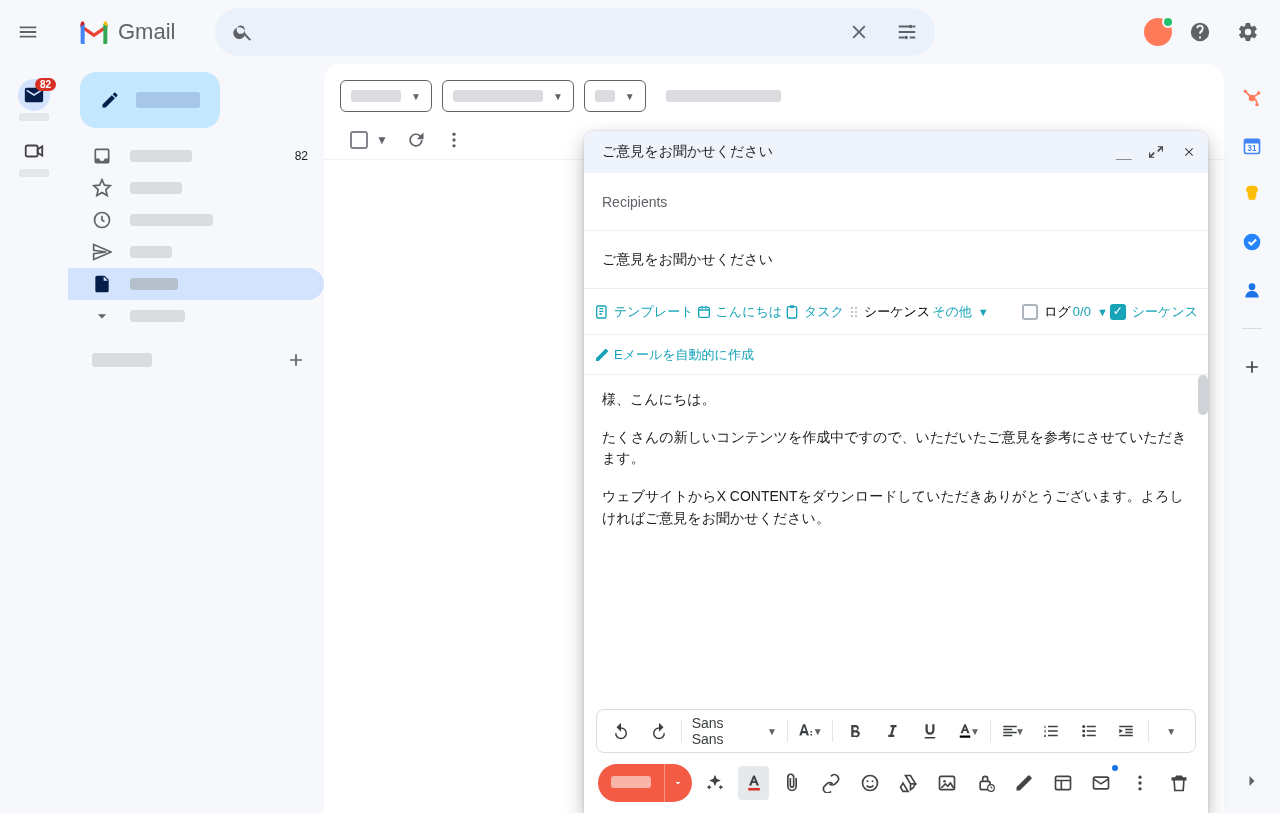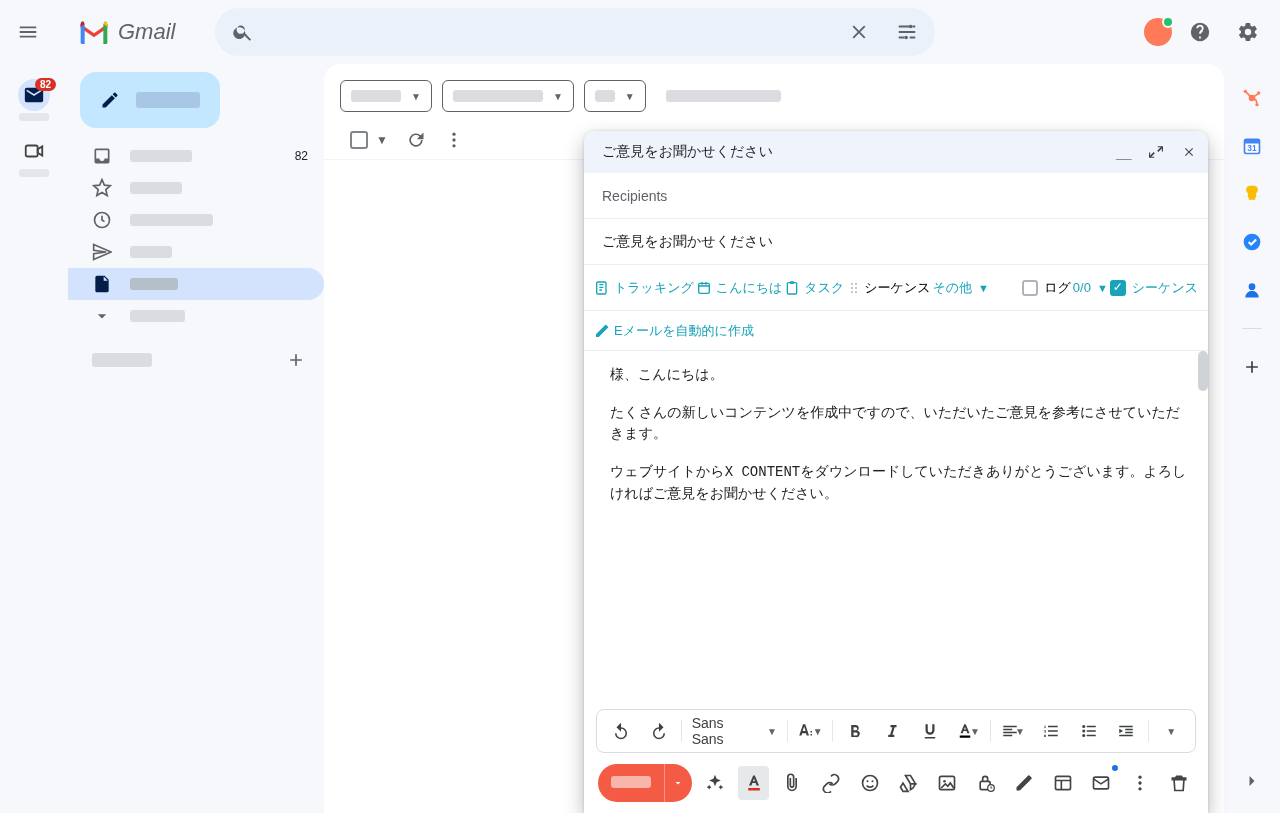--- a/index.html
+++ b/index.html
@@ -20,21 +20,21 @@
   *{box-sizing:border-box;font-family:"Google Sans","Helvetica Neue",Arial,sans-serif;}
   body{margin:0;width:1280px;height:813px;background:var(--g-header-bg);color:var(--g-text);overflow:hidden;}
   svg{display:block;}
 
   
   header.top{height:64px;display:flex;align-items:center;padding:0 12px 0 8px;gap:10px;}
   .icon-btn{width:40px;height:40px;border-radius:50%;display:flex;align-items:center;justify-content:center;cursor:pointer;}
   .icon-btn svg{fill:var(--g-grey);}
   .logo{display:flex;align-items:center;gap:8px;margin:0 30px 0 20px;}
   .logo .gmail-logo{width:32px;height:24px;position:relative;}
-  .logo span{font-size:22px;color:#5f6368;font-weight:400;font-style:italic;}
+  .logo span{font-size:22px;color:#5f6368;font-weight:400;}
   .search{flex:0 0 720px;height:48px;background:#eaf1fb;border-radius:28px;display:flex;align-items:center;padding:0 8px;gap:8px;}
   .search .s-icon, .search .x-icon, .search .opt-icon{width:40px;height:40px;border-radius:50%;display:flex;align-items:center;justify-content:center;}
   .search input{flex:1;border:none;background:transparent;font-size:16px;outline:none;color:var(--g-text);}
   .hdr-right{flex:1;display:flex;justify-content:flex-end;align-items:center;gap:8px;}
   .hubspot-badge{width:28px;height:28px;border-radius:50%;background:#ff7a59;position:relative;}
   .hubspot-badge:before{content:"";width:8px;height:8px;border-radius:50%;background:#24c26e;border:2px solid var(--g-header-bg);position:absolute;top:-2px;right:-2px;}
 
   
   .left-rail{position:absolute;left:0;top:64px;bottom:0;width:68px;display:flex;flex-direction:column;align-items:center;padding-top:8px;gap:0;}
   .rail-item{width:56px;height:56px;position:relative;display:flex;flex-direction:column;align-items:center;justify-content:center;gap:2px;}
@@ -75,35 +75,35 @@
   .right-rail .r-item{width:20px;height:20px;}
   .r-divider{width:20px;height:1px;background:var(--g-lightgrey);}
   .right-arrow{position:absolute;right:18px;bottom:22px;color:var(--g-grey);}
 
   
   .compose-popup{position:absolute;right:72px;bottom:0;width:624px;height:682px;background:#fff;border-radius:10px 10px 0 0;box-shadow:0 8px 20px rgba(0,0,0,.28),0 0 3px rgba(0,0,0,.15);display:flex;flex-direction:column;overflow:hidden;}
   .cp-header{height:42px;background:#eef3fc;display:flex;align-items:center;padding:0 12px 0 18px;}
   .cp-header .title{font-size:14px;color:#1f1f1f;font-weight:500;}
   .cp-header .win-btns{margin-left:auto;display:flex;gap:19px;}
   .cp-header .win-btns svg, .cp-header .win-btns span{width:14px;height:14px;fill:#444;font-size:14px;cursor:pointer;color:#444;}
-  .cp-field{height:46px;border-bottom:1px solid #eceff1;padding:0 18px;display:flex;align-items:center;font-size:14px;color:var(--g-grey);}
+  .cp-field{height:58px;border-bottom:1px solid #eceff1;padding:0 18px;display:flex;align-items:center;font-size:14px;color:var(--g-grey);}
   .cp-field.subject{color:var(--g-text);}
   .hs-bar{min-height:46px;border-bottom:1px solid #eceff1;padding:8px 10px;display:flex;flex-wrap:nowrap;align-items:center;gap:2px;font-size:13px;color:var(--hubspot);}
   .hs-bar2{min-height:40px;border-bottom:1px solid #eceff1;padding:6px 10px;display:flex;align-items:center;gap:18px;font-size:13px;color:var(--hubspot);}
   .hs-item{display:flex;align-items:center;gap:4px;cursor:pointer;white-space:nowrap;}
   .hs-item.grey{color:#000000;}
   .hs-chk{width:16px;height:16px;border:2px solid #aeb4bb;border-radius:3px;}
   .hs-chk.on{border-color:var(--hubspot);background:var(--hubspot);position:relative;}
   .hs-chk.on:after{content:"✓";color:#fff;font-size:12px;position:absolute;left:1px;top:-2px;}
   .hs-sep{flex:1;}
   .hs-icon{width:16px;height:16px;fill:var(--hubspot);}
   .hs-arrow{color:var(--hubspot);font-size:11px;margin-left:2px;}
 
   .cp-body{flex:1;padding:14px 18px;font-size:14px;line-height:1.55;color:var(--g-text);overflow:auto;position:relative;}
-  .cp-body p{margin:0 0 16px 8px;font-family:Liberation Mono, monospace;}
+  .cp-body p{margin:0 0 16px 0;}
   .cp-body .fake-scroll{position:absolute;right:0;top:0;width:10px;height:40px;background:#cfd3d8;border-radius:5px;}
 
   .fmt-toolbar{margin:0 12px;height:44px;border:1px solid var(--g-lightgrey);border-radius:8px;display:flex;align-items:center;padding:0 8px;gap:6px;background:#fff;}
   .fmt-btn{width:32px;height:32px;display:flex;align-items:center;justify-content:center;border-radius:4px;cursor:pointer;}
   .fmt-btn svg{width:18px;height:18px;fill:#3c4043;}
   .fmt-font{font-size:14px;color:#3c4043;padding:0 4px;display:flex;align-items:center;gap:8px;cursor:pointer;}
   .fmt-sep{width:1px;height:22px;background:#e4e7ea;}
   .fmt-arrow{font-size:10px;color:var(--g-grey);}
 
   .send-row{height:60px;padding:0 14px;display:flex;align-items:center;gap:8px;}
@@ -348,21 +348,21 @@
   <div class="cp-field subject">
       <span>ご意見をお聞かせください</span>
     </div>
 
   <div class="hs-bar">
     <div class="hs-item">
         <svg class="hs-icon" viewBox="0 0 24 24">
           <rect x="4" y="3" width="14" height="18" rx="2" fill="none" stroke="currentColor" stroke-width="2"></rect>
           <path d="M8 7h6M8 11h6M8 15h4" stroke="currentColor" stroke-width="2"></path>
         </svg>
-        <span>トラッキング</span>
+        <span>テンプレート</span>
       </div>
     <div class="hs-item">
         <svg class="hs-icon" viewBox="0 0 24 24">
           <rect x="4" y="5" width="16" height="15" rx="2" fill="none" stroke="currentColor" stroke-width="2"></rect>
           <path d="M4 9h16M9 3v4M15 3v4" stroke="currentColor" stroke-width="2"></path>
         </svg>
         <span>こんにちは</span>
       </div>
     <div class="hs-item">
         <svg class="hs-icon" viewBox="0 0 24 24">

